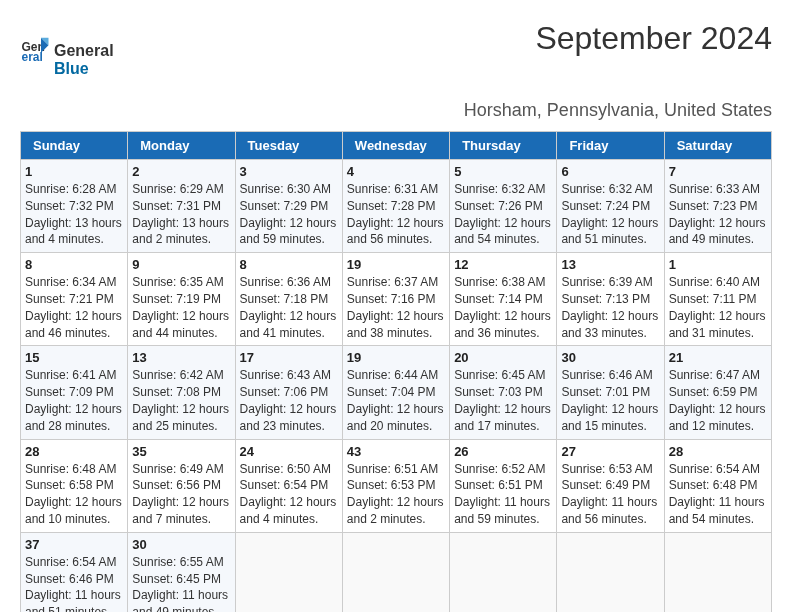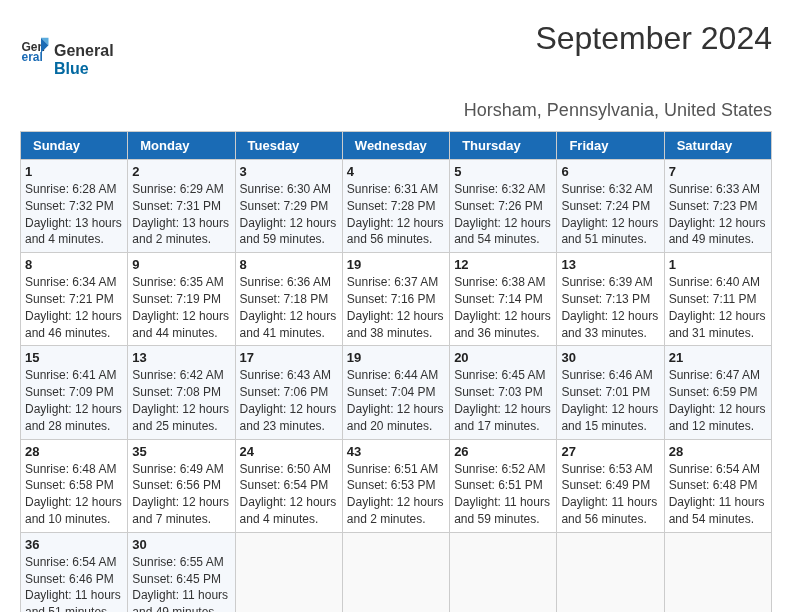--- a/index.html
+++ b/index.html
@@ -341,21 +341,21 @@
         <span class="day-num">28</span>
         <div class="day-info">
           Sunrise: 6:54 AM<br>
           Sunset: 6:48 PM<br>
           Daylight: 11 hours and 54 minutes.
         </div>
       </td>
       </tr>
       <tr>
         <td>
-        <span class="day-num">36</span>
+        <span class="day-num">37</span>
         <div class="day-info">
           Sunrise: 6:54 AM<br>
           Sunset: 6:46 PM<br>
           Daylight: 11 hours and 51 minutes.
         </div>
       </td>
         <td>
         <span class="day-num">30</span>
         <div class="day-info">
           Sunrise: 6:55 AM<br>

